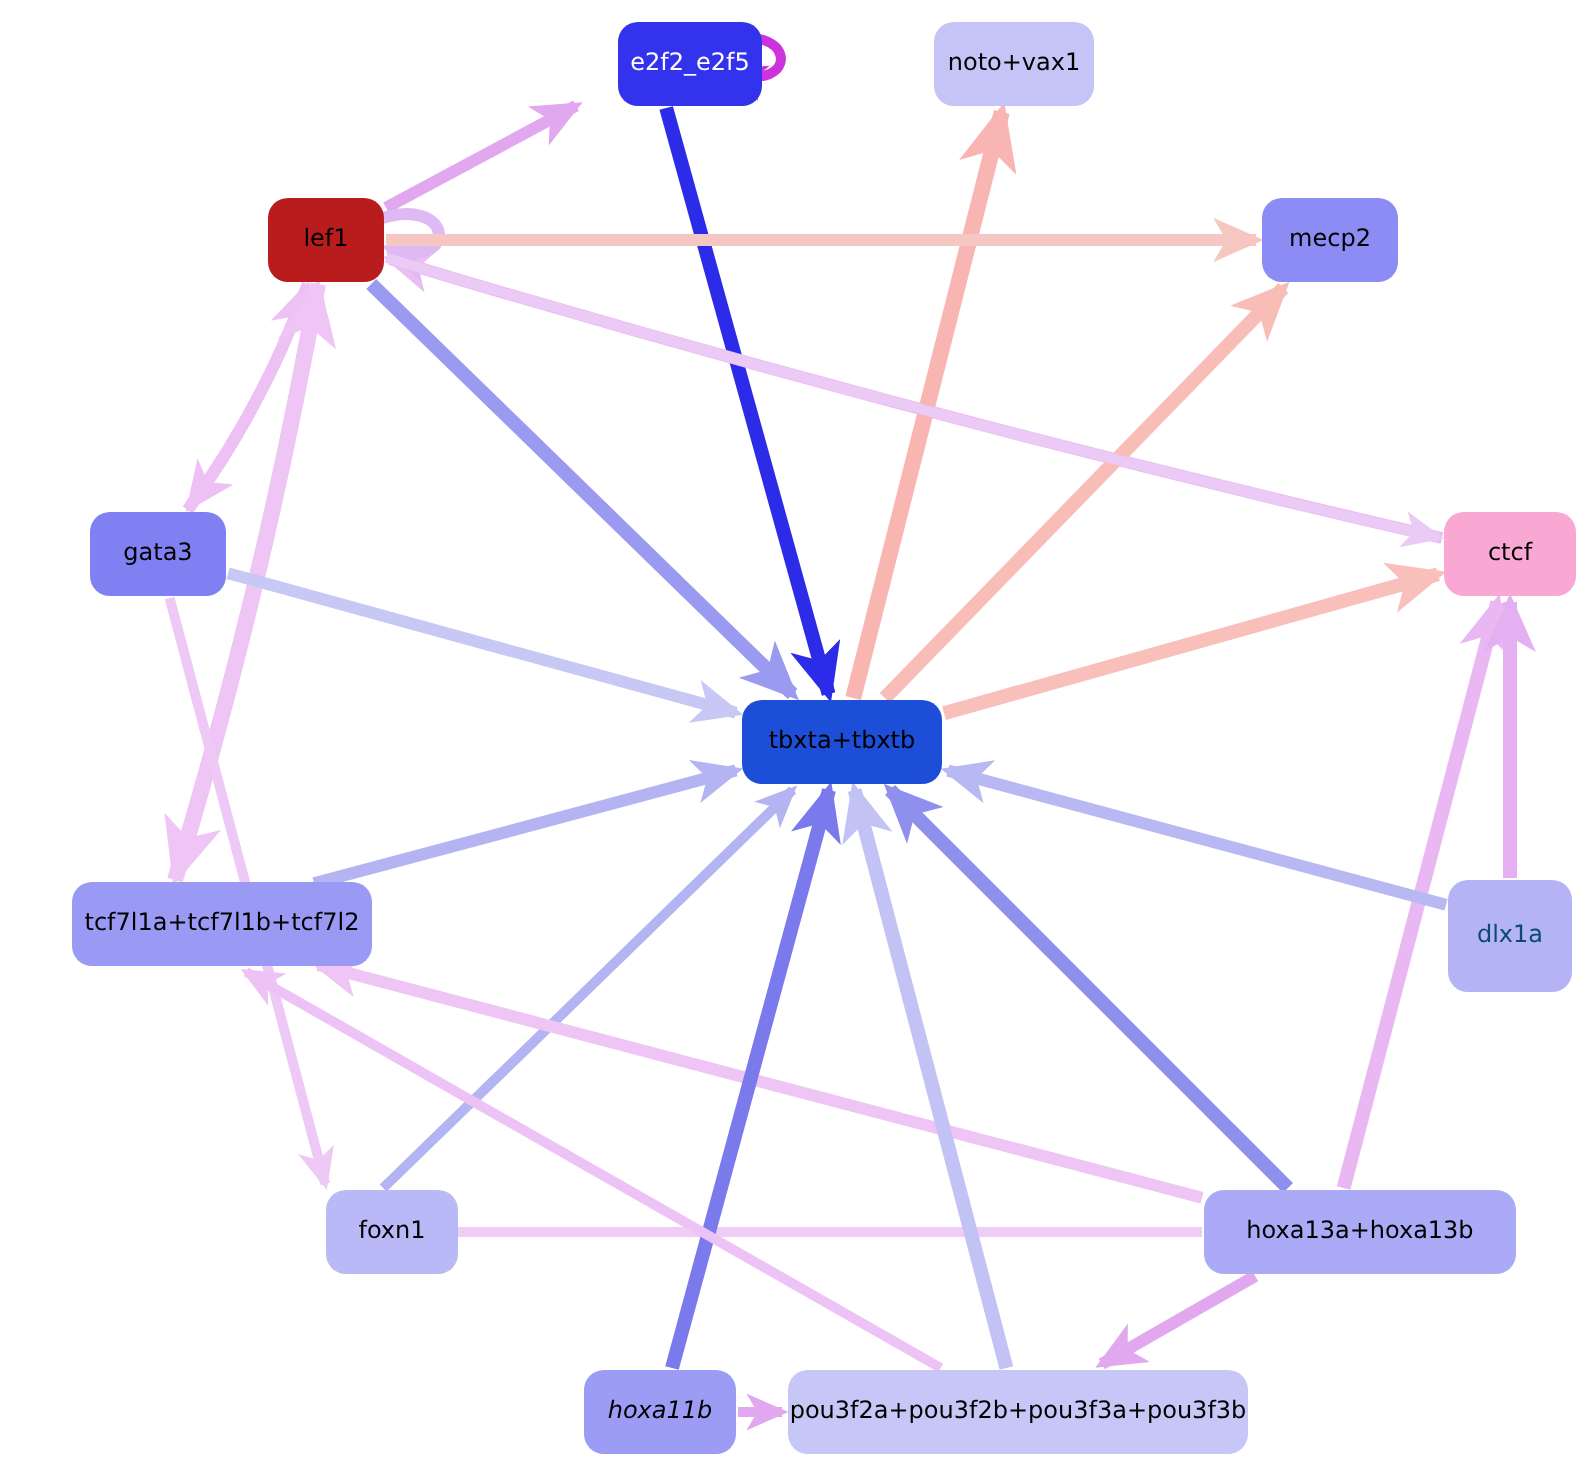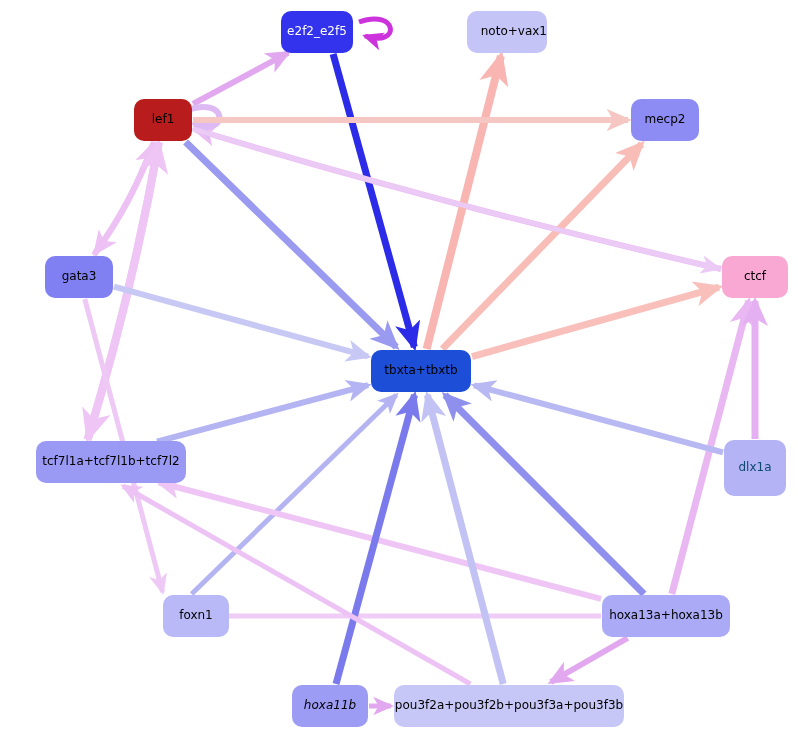--- a/index.html
+++ b/index.html
@@ -142,24 +142,24 @@
         <path d="M 755.0 439.0 Q 755.0 370.0 755.0 301.0" fill="none" stroke="#e5b0f1" stroke-width="7" stroke-linecap="butt" marker-end="url(#ar25)"></path>
         <path d="M 426.6 349.0 Q 463.7 202.5 500.9 56.0" fill="none" stroke="#f8b5b1" stroke-width="8" stroke-linecap="butt" marker-end="url(#ar26)"></path>
         <path d="M 442.4 349.0 Q 542.0 246.5 641.7 144.0" fill="none" stroke="#f9bdb8" stroke-width="7" stroke-linecap="butt" marker-end="url(#ar27)"></path>
         <path d="M 472.0 356.6 Q 595.5 321.9 719.0 287.1" fill="none" stroke="#f9c0bb" stroke-width="7" stroke-linecap="butt" marker-end="url(#ar28)"></path>
         <path d="M 193.0 128.9 Q 453.7 207.4 719.0 268.6" fill="none" stroke="#eccaf6" stroke-width="5" stroke-linecap="butt" marker-end="url(#ar29)"></path>
         <path d="M 193.0 120.0 Q 410.5 120.0 628.0 120.0" fill="none" stroke="#f6c6c3" stroke-width="6" stroke-linecap="butt" marker-end="url(#ar30)"></path>
       </g>
   </svg>
 
   <div id="node-layer">
-      <div class="node dark" style="left: 281px; top: 11px; width: 72px; height: 42px; background: rgb(51, 51, 238); color: rgb(255, 255, 255);">
+      <div class="node dark" style="left: 309px; top: 11px; width: 72px; height: 42px; background: rgb(51, 51, 238); color: rgb(255, 255, 255);">
         <span>e2f2_e2f5</span>
       </div>
-      <div class="node" style="left: 467px; top: 11px; width: 80px; height: 42px; background: rgb(196, 196, 246); color: rgb(0, 0, 0); justify-content: flex-end;">
+      <div class="node" style="left: 467px; top: 11px; width: 80px; height: 42px; background: rgb(196, 196, 246); color: rgb(0, 0, 0);">
         <span>noto+vax1</span>
       </div>
       <div class="node" style="left: 134px; top: 99px; width: 58px; height: 42px; background: #b91c1c; color: rgb(0, 0, 0);">
         <span>lef1</span>
       </div>
       <div class="node" style="left: 631px; top: 99px; width: 68px; height: 42px; background: rgb(140, 140, 244); color: rgb(0, 0, 0);">
         <span>mecp2</span>
       </div>
       <div class="node" style="left: 45px; top: 256px; width: 68px; height: 42px; background: rgb(128, 128, 242); color: rgb(0, 0, 0);">
         <span>gata3</span>
@@ -172,21 +172,21 @@
       </div>
       <div class="node" style="left: 6px; top: 441px; width: 150px; height: 42px; background: rgb(154, 154, 245); color: rgb(0, 0, 0); margin-left: 30px;">
         <span>tcf7l1a+tcf7l1b+tcf7l2</span>
       </div>
       <div class="node" style="left: 724px; top: 440px; width: 62px; height: 56px; background: rgb(179, 179, 246); color: #0c4a6e;">
         <span>dlx1a</span>
       </div>
       <div class="node" style="left: 136px; top: 595px; width: 66px; height: 42px; background: rgb(185, 185, 247); color: rgb(0, 0, 0); margin-left: 27px;">
         <span>foxn1</span>
       </div>
-      <div class="node" style="left: 602px; top: 595px; width: 128px; height: 42px; background: rgb(170, 170, 246); color: rgb(0, 0, 0);">
+      <div class="node" style="left: 602px; top: 595px; width: 156px; height: 42px; background: rgb(170, 170, 246); color: rgb(0, 0, 0);">
         <span>hoxa13a+hoxa13b</span>
       </div>
       <div class="node" style="left: 292px; top: 685px; width: 76px; height: 42px; background: rgb(156, 156, 245); color: rgb(0, 0, 0); font-style: italic;">
         <span>hoxa11b</span>
       </div>
       <div class="node" style="left: 394px; top: 685px; width: 230px; height: 42px; background: rgb(198, 198, 247); color: rgb(0, 0, 0);">
         <span>pou3f2a+pou3f2b+pou3f3a+pou3f3b</span>
       </div>
     </div>
 

